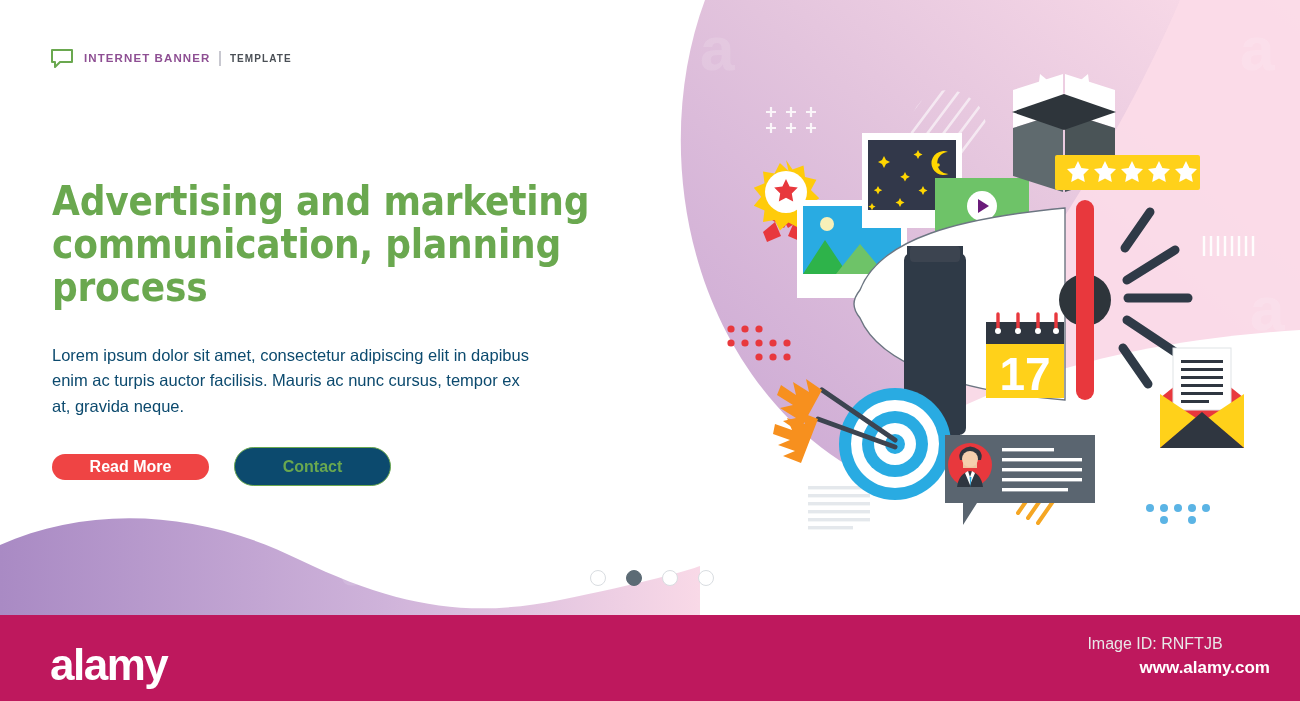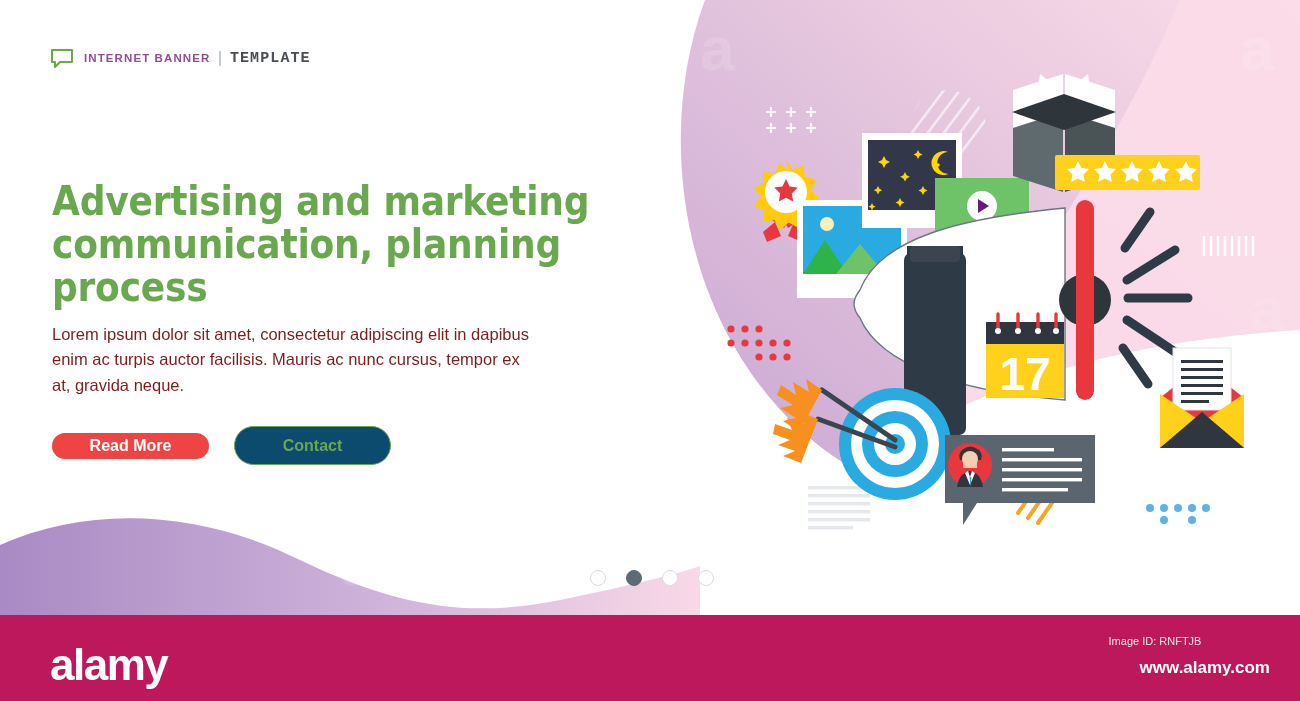--- a/index.html
+++ b/index.html
@@ -20,38 +20,37 @@
     display: flex; align-items: center; gap: 10px; z-index: 40;
   }
   .logo-mark { width: 24px; height: 20px; display: block; }
   .logo-text { display: flex; align-items: center; gap: 9px; }
   .logo-main {
     font-size: 11.5px; font-weight: bold; letter-spacing: 1.1px;
     color: #8e4f93;
   }
   .logo-div { width: 1.5px; height: 15px; background: #c8c8d0; display: block; }
   .logo-sub {
-    font-size: 15px; font-weight: bold; letter-spacing: 1.1px;
+    font-size: 10px; font-weight: bold; letter-spacing: 1.1px;
     color: #4a4f55;
-    font-family: Liberation Mono, monospace;
   }
 
   
   .hero { position: absolute; left: 52px; top: 180px; width: 620px; z-index: 40; }
   .hero h1 {
     font-family: "DejaVu Sans Condensed", "Liberation Sans Narrow", "Liberation Sans", sans-serif;
     font-size: 40px; line-height: 1.08; font-weight: bold;
     color: #6aa84f; letter-spacing: -0.2px;
     font-stretch: condensed;
   }
   .hero h1 .l2 { display: block; }
   .hero p {
-    margin-top: 12px;
+    margin-top: 33px;
     font-size: 16.5px; line-height: 1.55;
-    color: #7f1d1d; max-width: 490px;
+    color: #0c4a6e; max-width: 490px;
   }
   .btn-row { margin-top: 28px; display: flex; align-items: center; gap: 25px; }
   .btn {
     display: inline-flex; align-items: center; justify-content: center;
     font-size: 16px; font-weight: bold; border-radius: 999px;
     cursor: pointer; user-select: none;
   }
   .btn-primary {
     width: 157px; height: 26px;
     background: #ef4444; color: #ffffff; border: none;
@@ -75,21 +74,21 @@
     background: #be185d; z-index: 60;
   }
   .alamy-logo {
     position: absolute; left: 50px; top: 25px;
     font-family: "Liberation Sans Narrow", "Liberation Sans", sans-serif;
     font-weight: bold; font-size: 44px; color: #fff;
     letter-spacing: -1.5px; font-stretch: condensed;
   }
   .alamy-id {
     position: absolute; right: 30px; top: 20px; width: 230px; text-align: center;
-    color: #e8e8e8; font-size: 11px;
+    color: #e8e8e8; font-size: 16px;
   }
   .alamy-url {
     position: absolute; right: 30px; top: 43px; width: 230px; text-align: right;
     color: #ffffff; font-size: 17px; font-weight: bold;
   }
 </style>
 </head>
 <body>
 
 <div id="stage">

